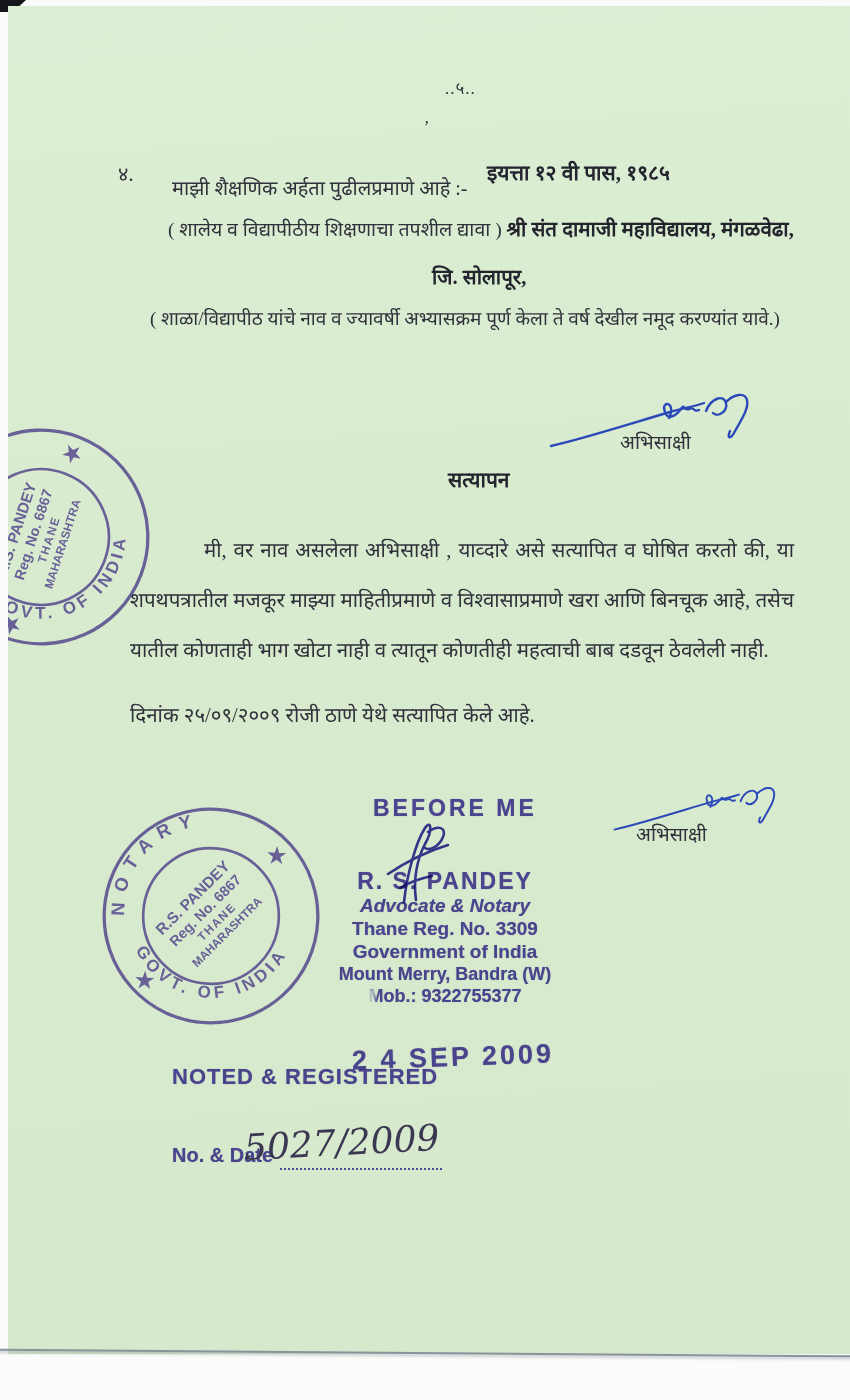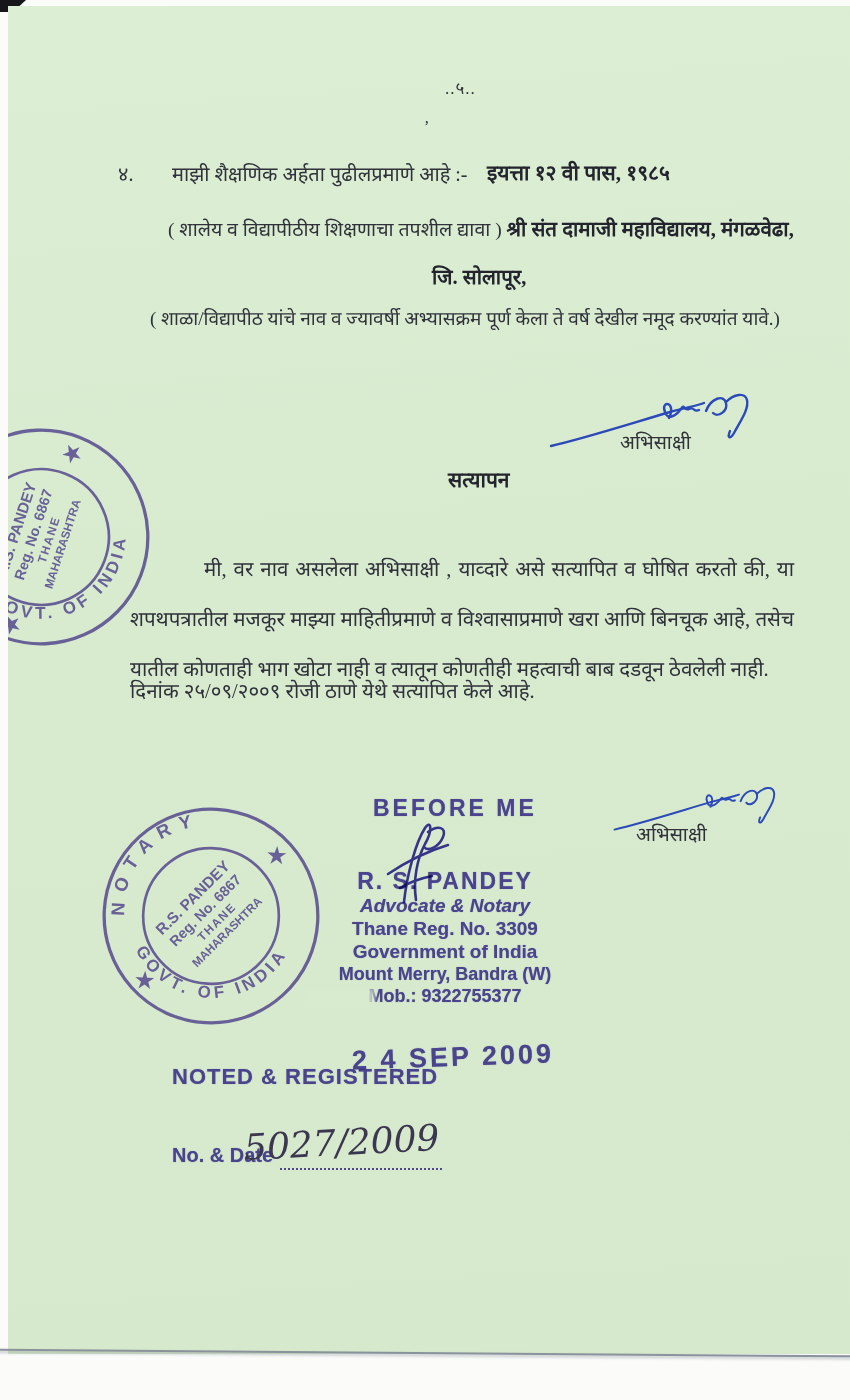--- a/index.html
+++ b/index.html
@@ -10,21 +10,21 @@
          overflow:hidden;}
   .abs{position:absolute;}
   .dev{color:#30313a;font-size:20px;}
   .devbold{color:#23242d;font-weight:bold;}
   .stamp-purple{color:#584ab0;font-family:"Liberation Sans","DejaVu Sans",sans-serif;
                 text-shadow:0 0 1px rgba(88,74,176,.55);}
   .mix{mix-blend-mode:multiply;}
   
   #para{left:122px;top:529px;width:664px;}
   #para .pline{font-size:20.5px;color:#2f303a;height:50px;text-align:justify;text-align-last:justify;}
-  #para .pline.first{padding-left:74px;width:590px;margin-top:19px;}
+  #para .pline.first{padding-left:74px;width:590px;}
   #para .pline.last{text-align:left;text-align-last:left;}
   
   #pandey{left:292px;top:862px;width:290px;text-align:center;}
   #pandey div{line-height:23px;font-weight:bold;text-align:center;}
   #pandey .nm{font-size:23px;letter-spacing:2px;line-height:26px;}
   #pandey .dg{font-size:17px;padding-left:84px;line-height:22px;}
   #pandey .ti{font-size:19px;font-style:italic;}
   #pandey .rg,#pandey .gv{font-size:19px;}
   #pandey .ad,#pandey .mb{font-size:18px;line-height:22px;}
   .seal-svg{position:absolute;color:#5e48ac;opacity:.82;mix-blend-mode:multiply;}
@@ -73,21 +73,21 @@
 <div id="page">
   <div id="corner-mark"></div>
 
   <div id="paper">
 
     <div class="abs dev" style="left:437px;top:70px;font-size:17px;letter-spacing:1px;">..५..</div>
 
     <div class="abs dev" style="left:416px;top:112px;font-size:16px;">’</div>
 
     <div class="abs dev" style="left:110px;top:154px;">४.</div>
-    <div class="abs dev" style="left:164px;top:154px;">माझी शैक्षणिक अर्हता पुढीलप्रमाणे आहे :-</div>
+    <div class="abs dev" style="left:164px;top:168px;">माझी शैक्षणिक अर्हता पुढीलप्रमाणे आहे :-</div>
     <div class="abs dev devbold" style="left:479px;top:152px;font-size:21px;">इयत्ता १२ वी पास, १९८५</div>
 
     <div class="abs" style="left:160px;top:208px;white-space:nowrap;text-align:center;">
       <span class="dev" style="font-size:19.5px;">( शालेय व विद्यापीठीय शिक्षणाचा तपशील द्यावा ) </span><span class="dev devbold" style="font-size:20.5px;">श्री संत दामाजी महाविद्यालय, मंगळवेढा,</span>
     </div>
 
     <div class="abs dev devbold" style="left:424px;top:256px;font-size:20.5px;">जि. सोलापूर,</div>
 
     <div class="abs dev" style="left:142px;top:299px;font-size:19px;">( शाळा/विद्यापीठ यांचे नाव व ज्यावर्षी अभ्यासक्रम पूर्ण केला ते वर्ष देखील नमूद करण्यांत यावे.)</div>
 
@@ -97,21 +97,21 @@
     <div class="abs dev" style="left:612px;top:422px;font-size:19.5px;">अभिसाक्षी</div>
 
     <div class="abs dev devbold" style="left:440px;top:459px;font-size:21px;">सत्यापन</div>
 
     <div class="abs" id="para">
       <div class="pline first">मी, वर नाव असलेला अभिसाक्षी , याव्दारे असे सत्यापित व घोषित करतो की, या</div>
       <div class="pline">शपथपत्रातील मजकूर माझ्या माहितीप्रमाणे व विश्वासाप्रमाणे खरा आणि बिनचूक आहे, तसेच</div>
       <div class="pline last">यातील कोणताही भाग खोटा नाही व त्यातून कोणतीही महत्वाची बाब दडवून ठेवलेली नाही.</div>
     </div>
 
-    <div class="abs dev" style="left:122px;top:670px;font-size:20.5px;">दिनांक  २५/०९/२००९  रोजी ठाणे येथे सत्यापित केले आहे.</div>
+    <div class="abs dev" style="left:122px;top:694px;font-size:20.5px;">दिनांक  २५/०९/२००९  रोजी ठाणे येथे सत्यापित केले आहे.</div>
 
     <div class="abs stamp-purple mix" style="left:344px;top:789px;font-size:23px;font-weight:bold;letter-spacing:3px;margin-left:21px;">BEFORE ME</div>
 
     <svg class="abs mix" style="left:362px;top:812px;color:#4038aa;" width="100" height="96" viewBox="0 0 100 96">
       <g fill="none" stroke="currentColor" stroke-width="2.6" stroke-linecap="round">
         <path d="M34,84 C37,56 46,24 55,10 C61,1 63,12 55,26 C47,41 43,62 46,82"></path>
         <path d="M18,56 C36,44 58,33 78,27"></path>
         <path d="M58,14 C68,7 77,9 73,19 C69,29 58,34 54,29"></path>
         <path d="M30,70 C40,64 52,60 62,58"></path>
       </g>

